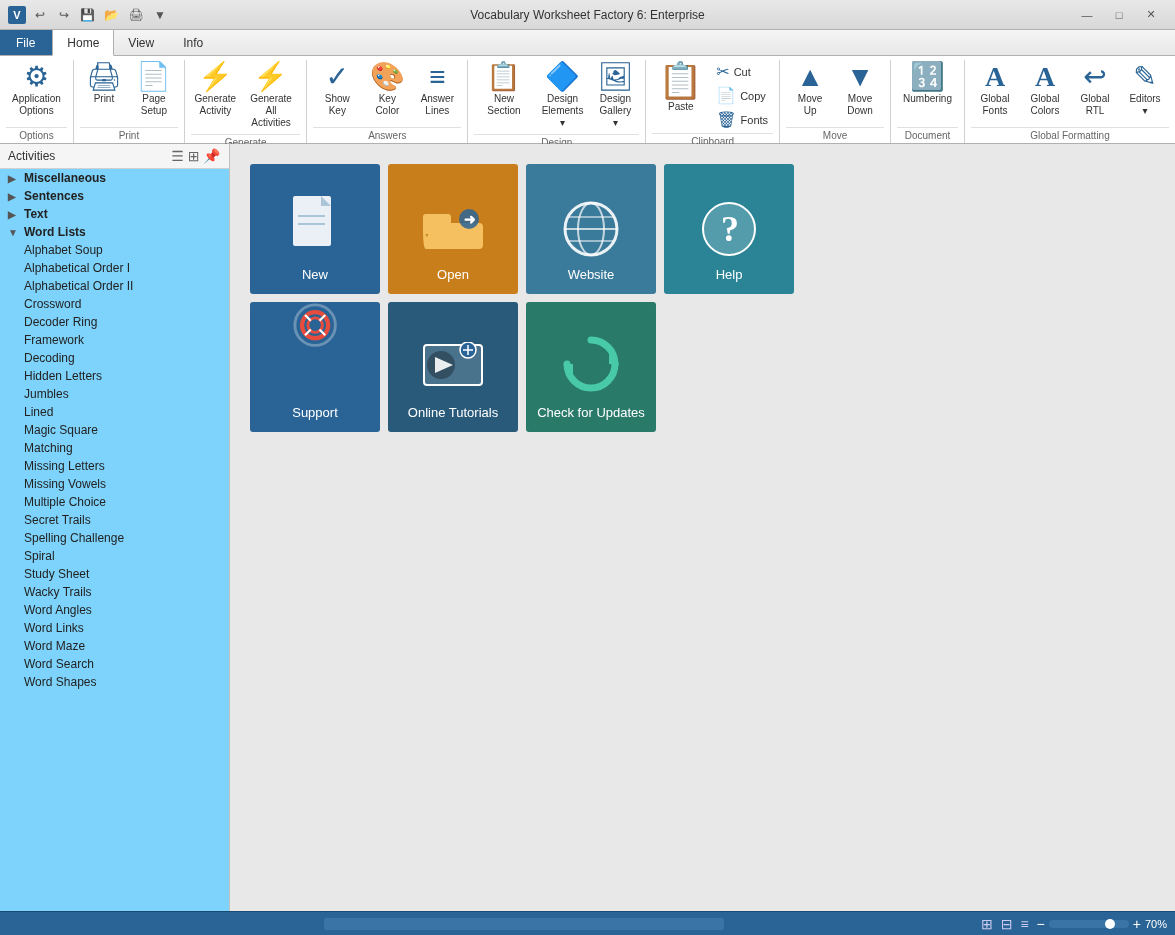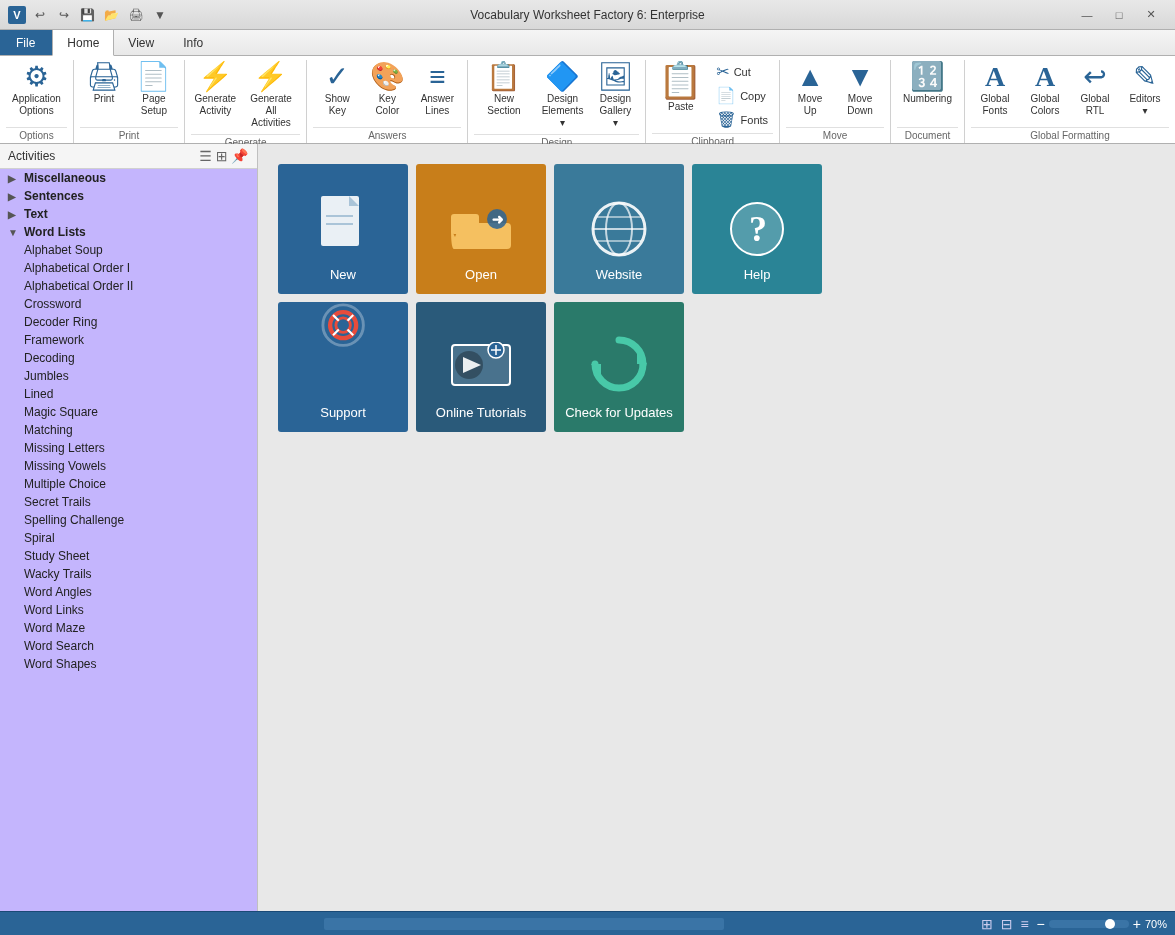--- a/index.html
+++ b/index.html
@@ -114,22 +114,22 @@
     .ribbon-col { display: flex; flex-direction: column; gap: 1px; }
 
     
     #main-area {
       display: flex;
       height: calc(935px - 30px - 26px - 88px - 24px);
     }
 
     
     #sidebar {
-      width: 258px;
-      background: #c4b5fd;
+      width: 230px;
+      background: #7dd3fc;
       border-right: 1px solid #c0c0c0;
       overflow-y: auto;
       flex-shrink: 0;
     }
     #sidebar-header {
       display: flex;
       align-items: center;
       justify-content: space-between;
       padding: 4px 8px;
       background: #f5f5f5;
@@ -459,20 +459,23 @@
     <div class="tree-item leaf">
         <span>Decoder Ring</span>
       </div>
     <div class="tree-item leaf">
         <span>Framework</span>
       </div>
     <div class="tree-item leaf">
         <span>Decoding</span>
       </div>
     <div class="tree-item leaf">
+        <span>Hidden Letters</span>
+      </div>
+    <div class="tree-item leaf">
         <span>Jumbles</span>
       </div>
     <div class="tree-item leaf">
         <span>Lined</span>
       </div>
     <div class="tree-item leaf">
         <span>Magic Square</span>
       </div>
     <div class="tree-item leaf">
         <span>Matching</span>

